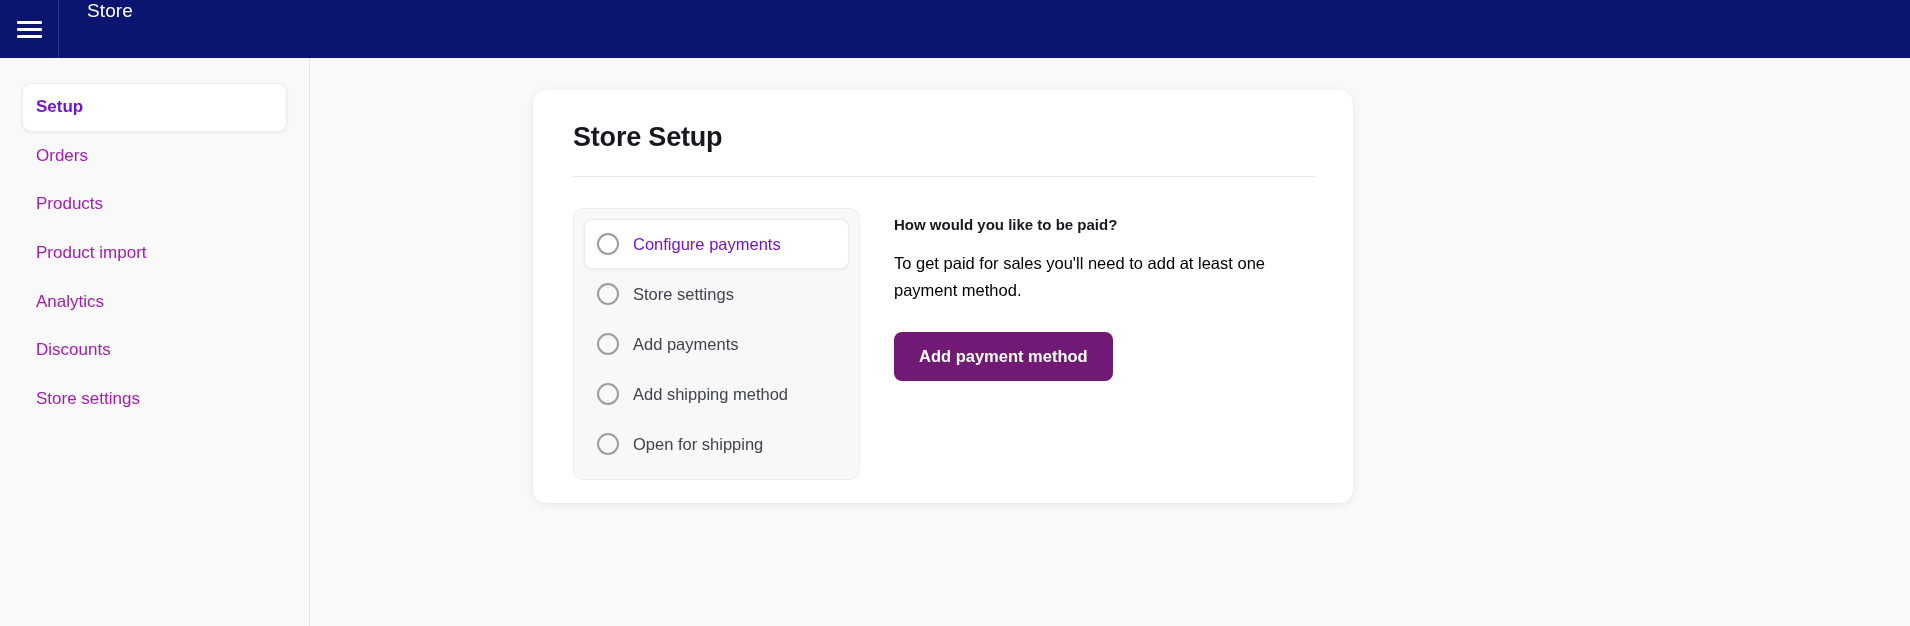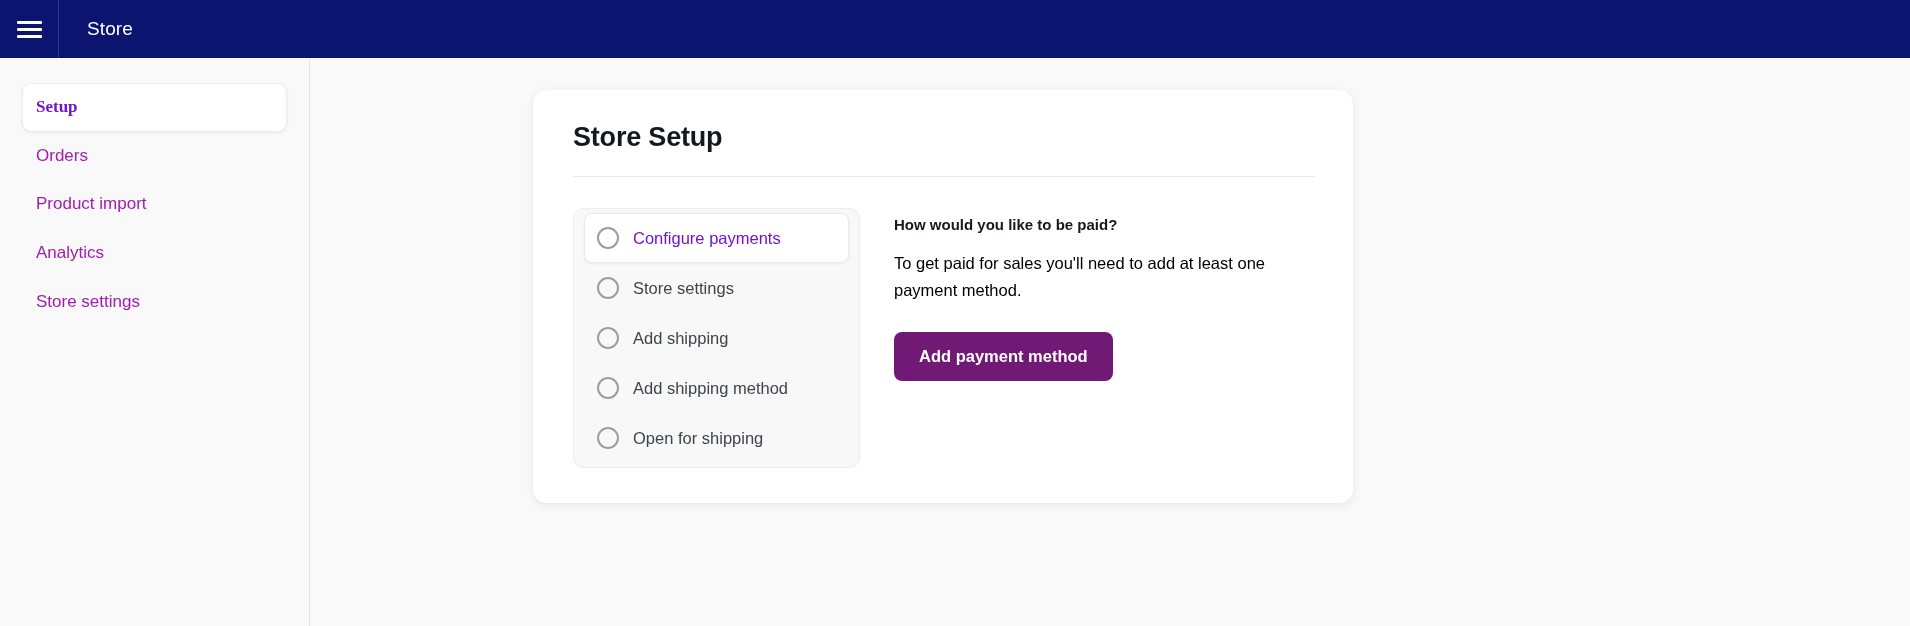--- a/index.html
+++ b/index.html
@@ -18,21 +18,20 @@
   }
 
   
   .topbar {
     position: absolute;
     top: 0; left: 0;
     width: 1910px;
     height: 58px;
     background: #0b1570;
     display: flex;
-    align-items: center;
   }
   .hamburger {
     width: 58px;
     height: 58px;
     display: flex;
     flex-direction: column;
     align-items: center;
     justify-content: center;
     gap: 4px;
     cursor: pointer;
@@ -80,21 +79,20 @@
     white-space: nowrap;
     border: 1px solid transparent;
     line-height: 1.1;
   }
   .nav-item.active {
     background: #ffffff;
     color: #7214cc;
     font-weight: bold;
     border-color: #ececed;
     box-shadow: 0 1px 3px rgba(16,20,40,0.07);
-    font-family: Liberation Serif, serif;
   }
 
   
   .main {
     position: absolute;
     top: 58px; left: 310px;
     width: 1600px;
     height: 425px;
     background: #f9f9fa;
   }
@@ -131,21 +129,21 @@
     margin-top: 31px;
   }
 
   
   .checklist {
     width: 287px;
     flex: none;
     background: #f8f8f9;
     border: 1px solid #ededef;
     border-radius: 10px;
-    padding: 4px 10px;
+    padding: 10px 10px;
   }
   .check-item {
     display: flex;
     align-items: center;
     gap: 14px;
     padding: 13px 12px;
     border-radius: 8px;
     cursor: pointer;
     border: 1px solid transparent;
     font-size: 16.5px;
@@ -210,22 +208,24 @@
     <span></span>
     <span></span>
   </div>
   <div class="topbar-divider"></div>
   <div class="topbar-title">Store</div>
 </div>
 
 <nav class="sidebar" id="sidebar">
     <div class="nav-item active">Setup</div>
     <div class="nav-item">Orders</div>
+    <div class="nav-item">Products</div>
     <div class="nav-item">Product import</div>
     <div class="nav-item">Analytics</div>
+    <div class="nav-item">Discounts</div>
     <div class="nav-item">Store settings</div>
   </nav>
 
 <div class="main">
 
   <div class="card">
 
     <div class="card-title">Store Setup</div>
     <div class="card-divider"></div>
 
@@ -235,21 +235,21 @@
           <div class="check-item active">
             <span class="radio"></span>
             <span class="check-label">Configure payments</span>
           </div>
           <div class="check-item">
             <span class="radio"></span>
             <span class="check-label">Store settings</span>
           </div>
           <div class="check-item">
             <span class="radio"></span>
-            <span class="check-label">Add shipping</span>
+            <span class="check-label">Add payments</span>
           </div>
           <div class="check-item">
             <span class="radio"></span>
             <span class="check-label">Add shipping method</span>
           </div>
           <div class="check-item">
             <span class="radio"></span>
             <span class="check-label">Open for shipping</span>
           </div>
         </div>

